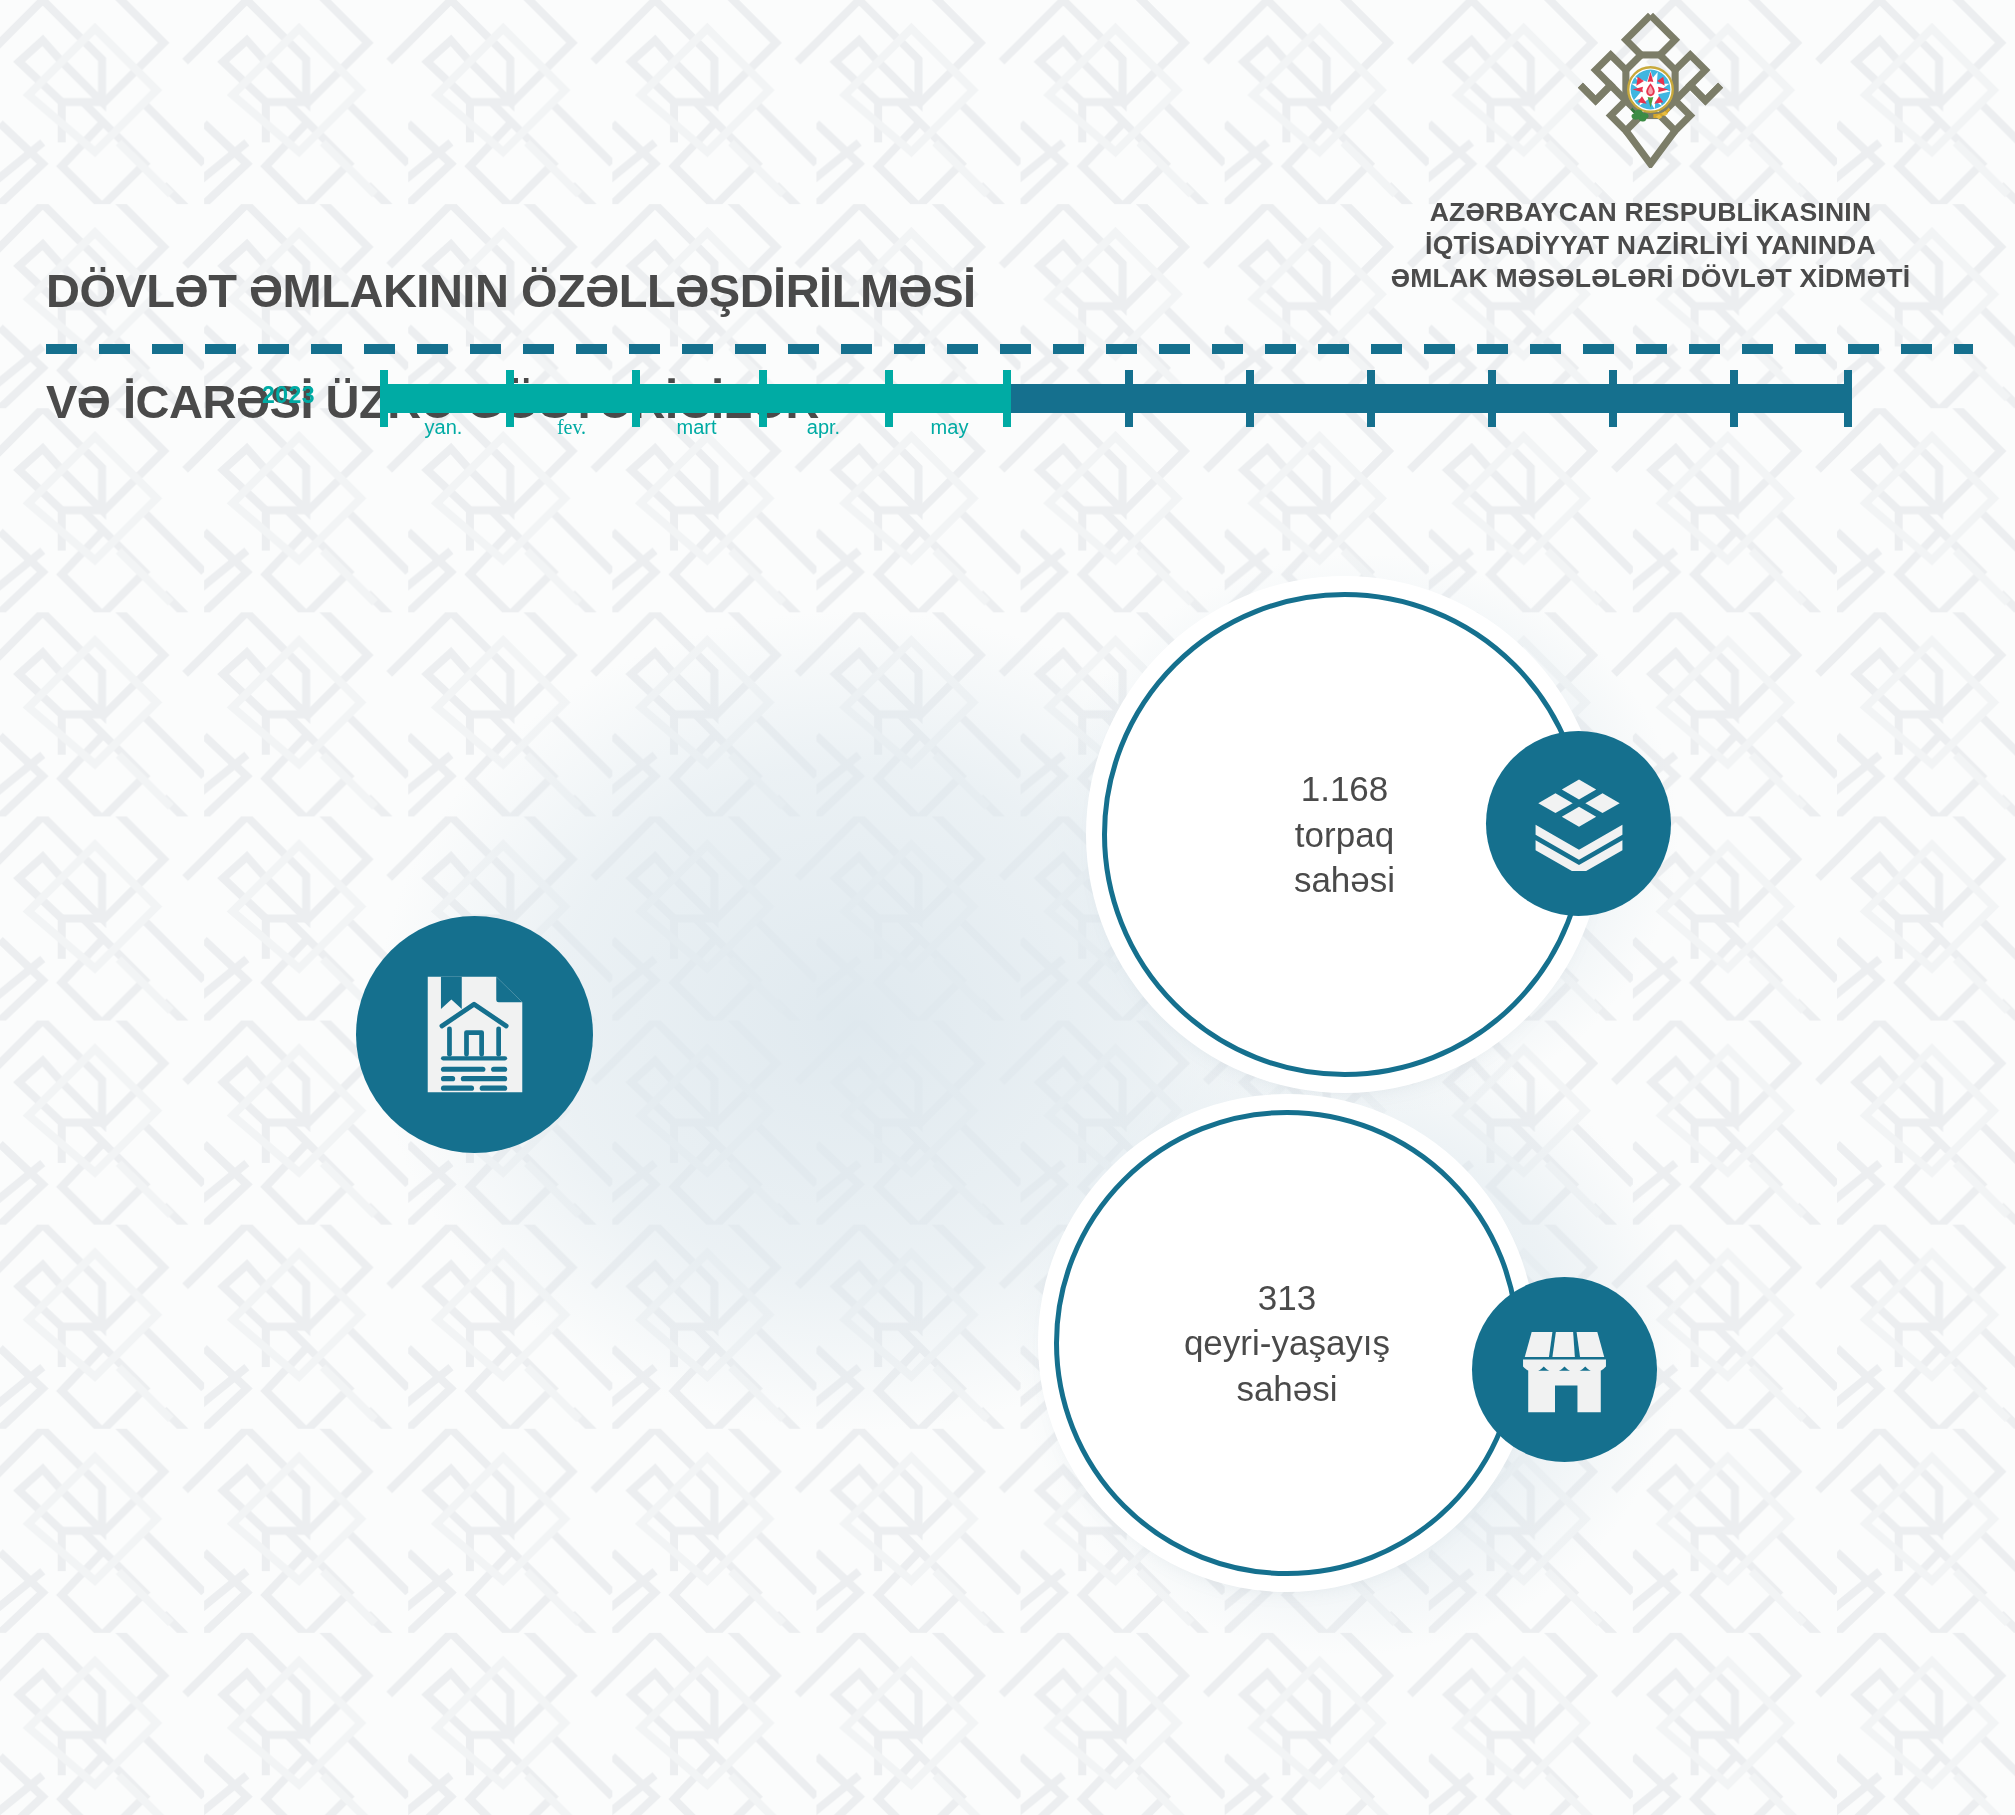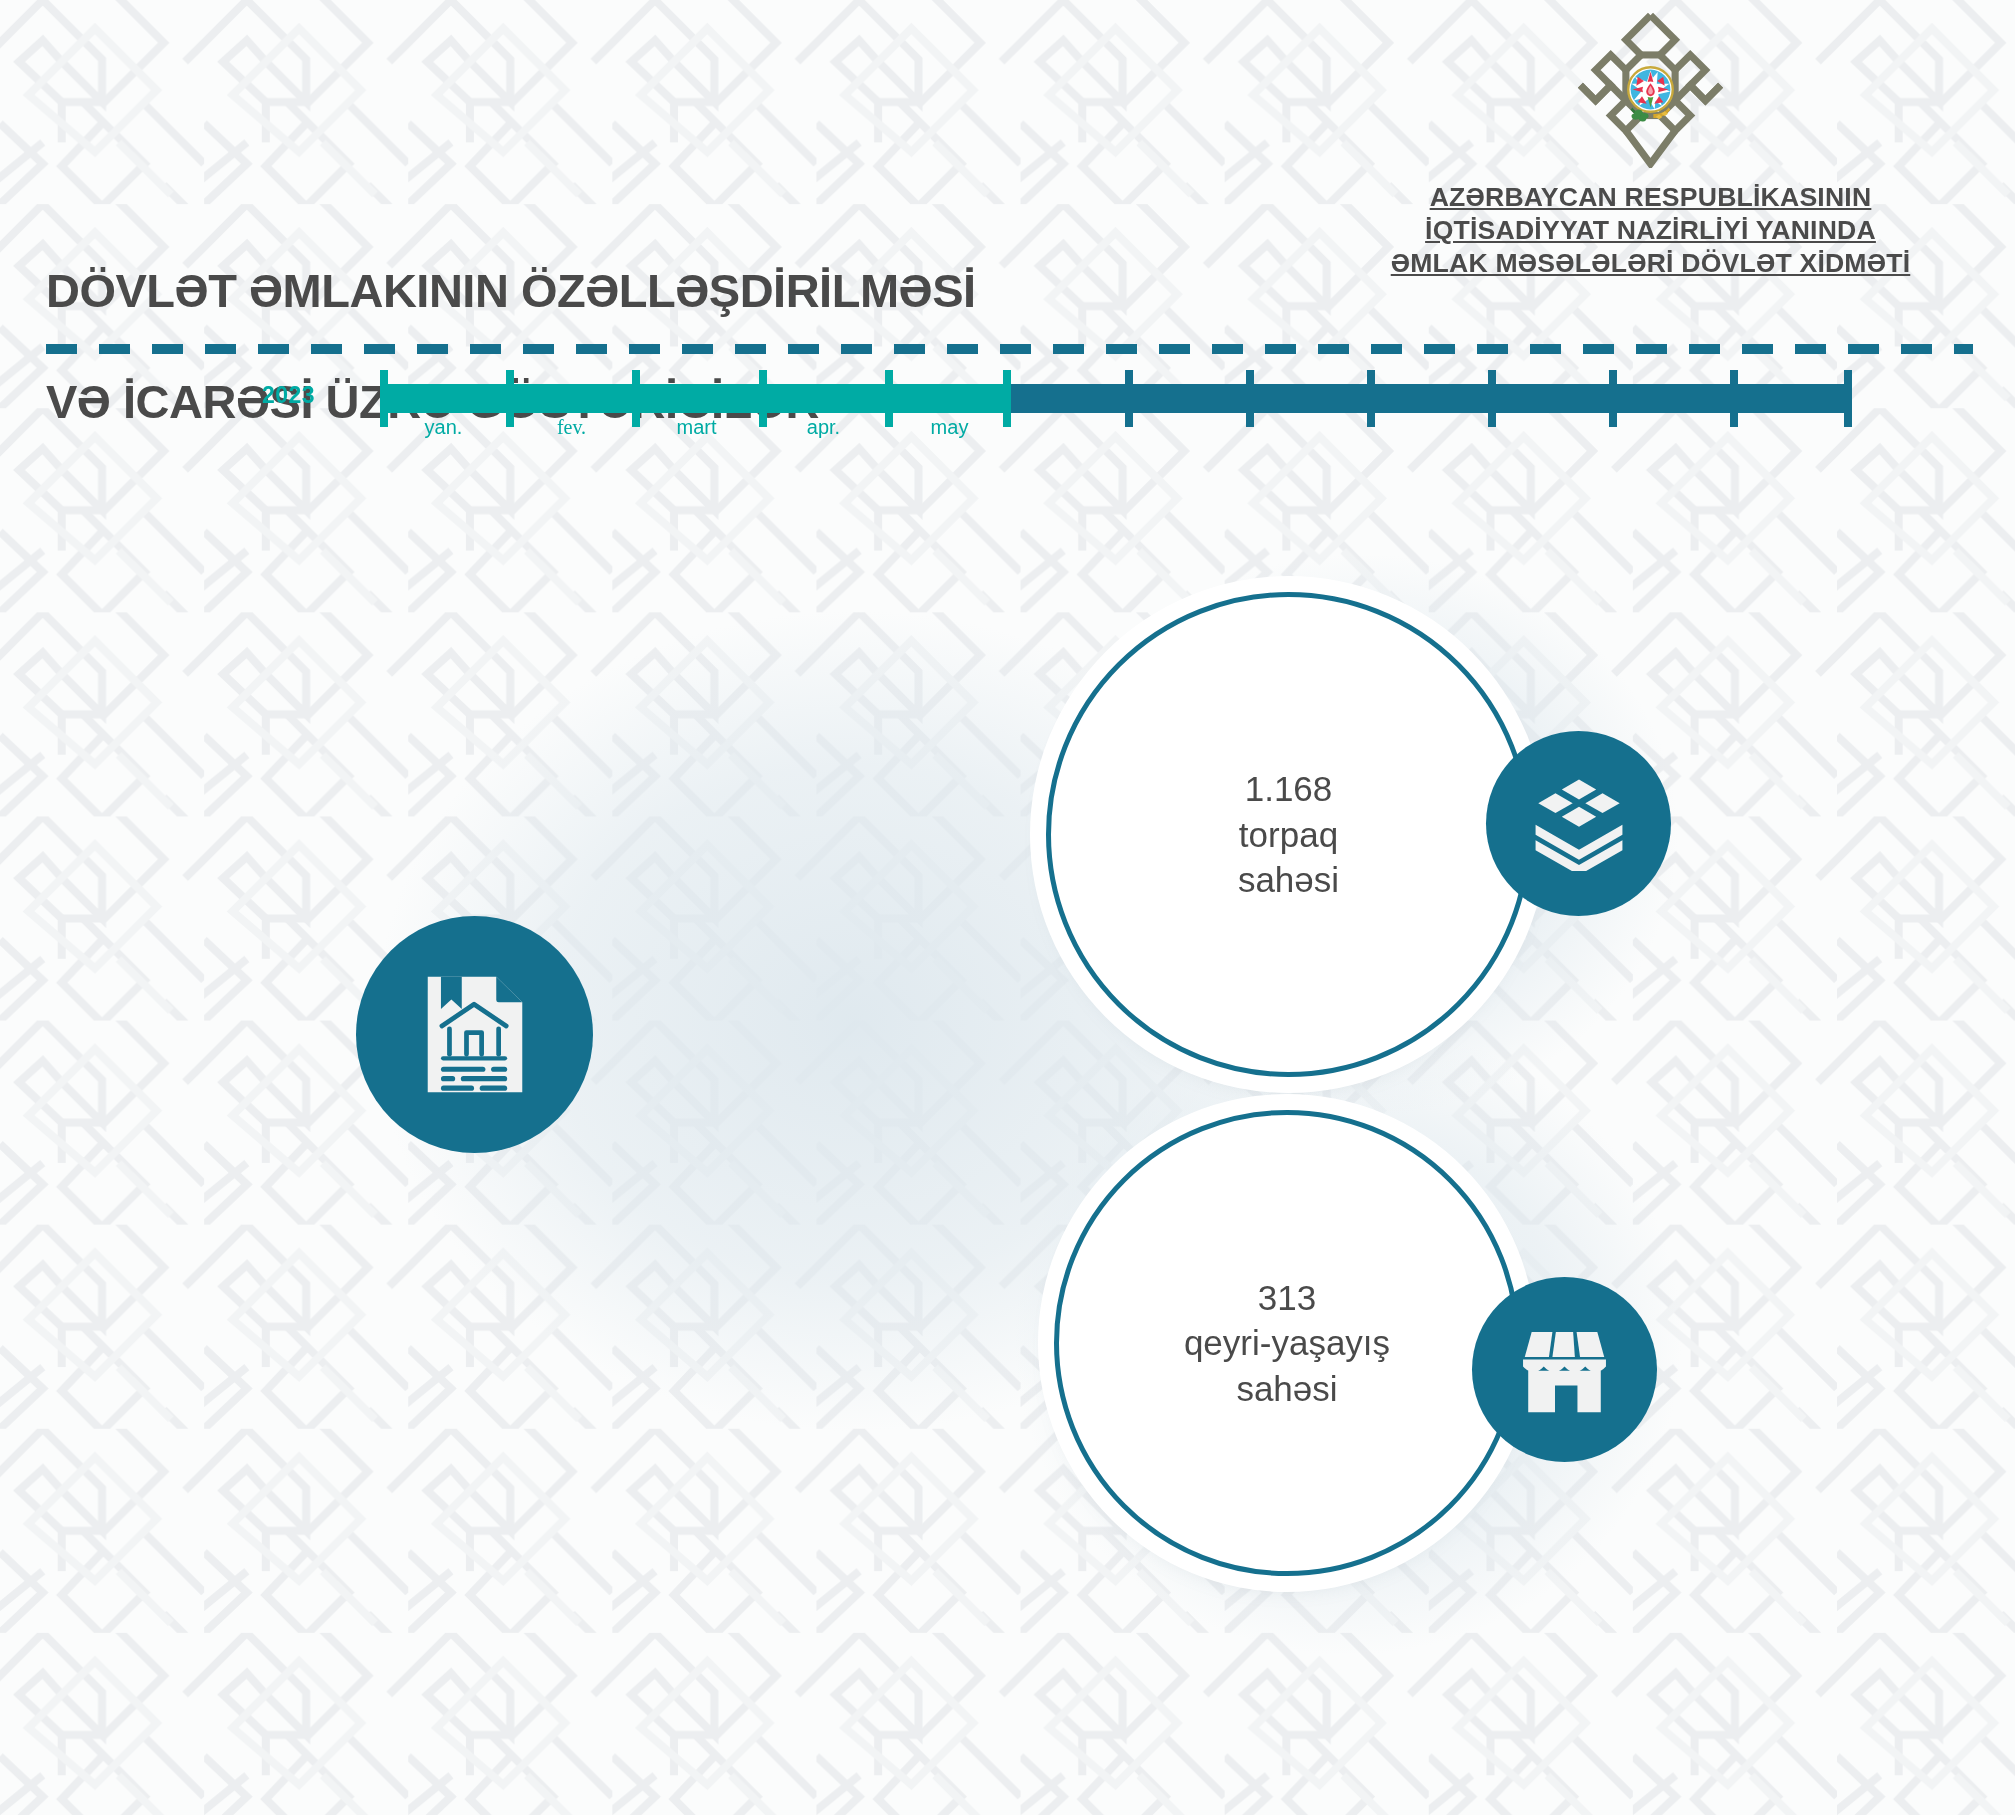--- a/index.html
+++ b/index.html
@@ -37,27 +37,26 @@
     letter-spacing:-0.5px;
     white-space:pre-line;
   }
   .org-block{
     position:absolute;right:8.5px;top:11.4px;z-index:5;
     width:712px;
     text-align:center;
   }
   .logo-wrap{width:161px;height:157px;margin:0 auto;position:relative;}
   .org-lines{
-    margin-top:13px;
+    margin-top:28px;
     color:#4b4b4b;
     font-size:26.6px;
     font-weight:700;
     line-height:1.23;
     letter-spacing:0.2px;
-    text-decoration:underline;
   }
   .org-lines div{white-space:nowrap;}
 
   
   .divider{
     position:absolute;left:46px;top:344px;width:1927px;height:10.4px;z-index:5;
     background:repeating-linear-gradient(to right,#15708e 0,#15708e 31px,rgba(0,0,0,0) 31px,rgba(0,0,0,0) 53px);
   }
 
   
@@ -82,21 +81,21 @@
     box-shadow:0 0 0 16px #ffffff, 0 10.4px 22px rgba(120,140,155,.20);
     display:flex;align-items:center;justify-content:center;
     text-align:center;
   }
   .c-main{
     left:547px;top:727px;width:617px;height:617px;
     border:6.2px solid #15708E;
     z-index:14;
   }
   .c-top{
-    left:1046px;top:592px;width:475px;height:475px;
+    left:1102px;top:592px;width:475px;height:475px;
     border:5.7px solid #15708E;
     z-index:12;
   }
   .c-bot{
     left:1054px;top:1110px;width:456px;height:456px;
     border:5.7px solid #15708E;
     z-index:12;
   }
   .c-inner{padding:0 43px;color:#4a4a4a;}
   .c-main .c-label{font-size:37px;line-height:1.25;font-weight:400;}

